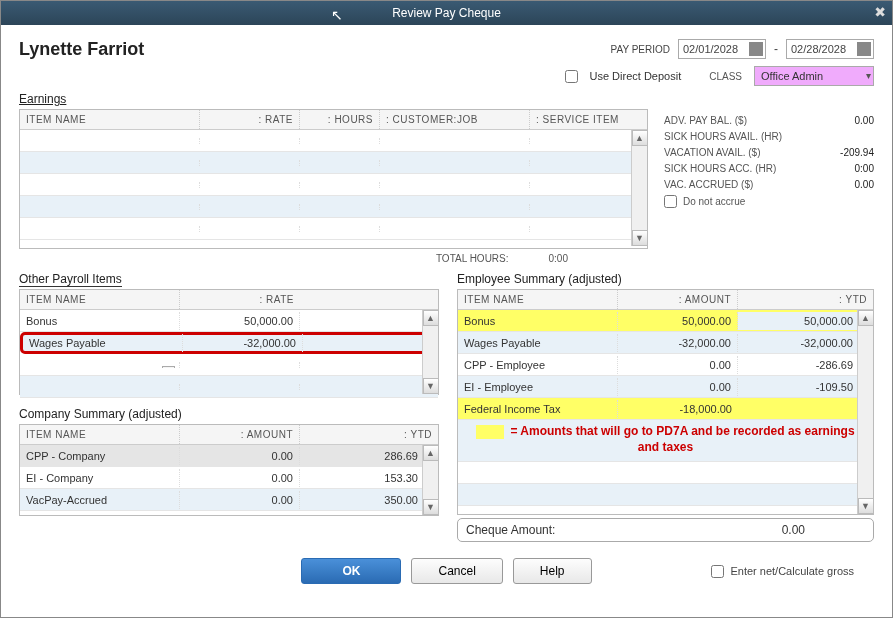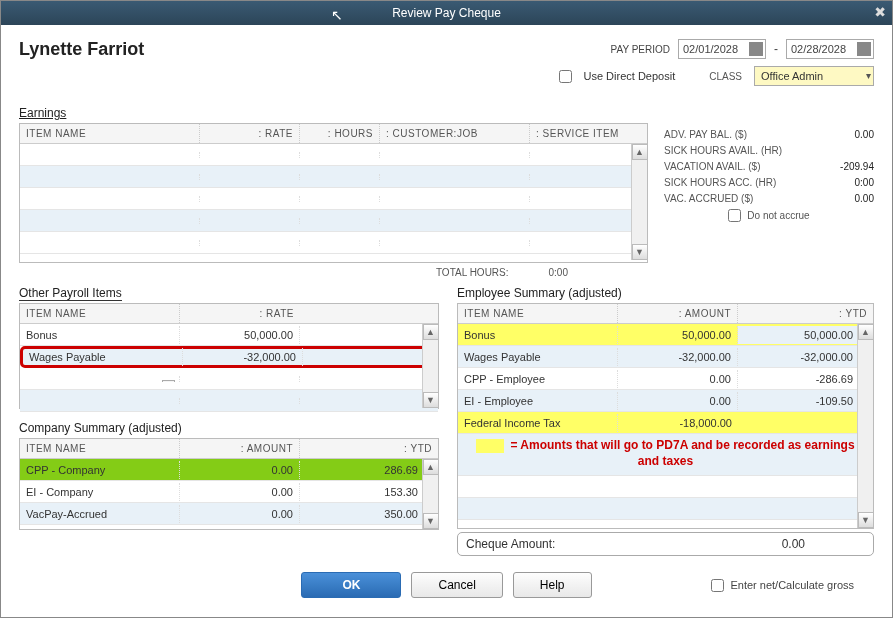--- a/index.html
+++ b/index.html
@@ -10,21 +10,21 @@
 .cursor{position:absolute;left:330px;top:6px;color:#fff;font-size:14px;pointer-events:none}
 .content{padding:14px 18px 12px 18px}
 .emp-name{font-size:18px;font-weight:bold;color:#222}
 .toprow{display:flex;justify-content:space-between;align-items:flex-start}
 .periodrow{display:flex;align-items:center;gap:8px;font-size:10px;color:#444}
 .datebox{width:88px;height:20px;border:1px solid #aaa;background:#fff;display:inline-flex;align-items:center;padding:0 4px;font-size:11px;position:relative}
 .datebox .cal{position:absolute;right:2px;top:2px;width:14px;height:14px;background:#888}
 .sep{font-size:12px}
 .row2{display:flex;justify-content:flex-end;align-items:center;gap:12px;margin-top:6px;font-size:11px}
 .chk{width:13px;height:13px}
-.classsel{width:120px;height:20px;border:1px solid #aaa;display:inline-flex;align-items:center;padding:0 6px;position:relative;background:#fef9c3}
+.classsel{width:120px;height:20px;border:1px solid #aaa;display:inline-flex;align-items:center;padding:0 6px;position:relative;background:#f0abfc}
 .classsel .dd{position:absolute;right:2px;top:3px;font-size:10px;color:#555}
 .section-title{font-size:12px;color:#222;margin-bottom:3px}
 .underline{text-decoration:underline}
 .table{border:1px solid #bbb;position:relative}
 .thead{display:flex;background:#f5f5f5;border-bottom:1px solid #ccc;font-size:10px;color:#555;letter-spacing:.5px}
 .th{padding:4px 6px;border-right:1px dotted #ccc;position:relative}
 .th:last-child{border-right:none}
 .tr{display:flex;border-bottom:1px solid #e5e5e5;height:22px;align-items:center}
 .tr.alt{background:#e8f1f8}
 .td{padding:3px 6px;border-right:1px dotted #ddd;overflow:hidden;white-space:nowrap}
@@ -77,28 +77,28 @@
         <span class="datebox">
             <span>02/28/2028</span>
             <span class="cal"></span>
           </span>
       </div>
     </div>
 
     <div class="row2">
       <input type="checkbox" class="chk" style="">
       <span>Use Direct Deposit</span>
-      <span style="margin-left:22px;font-size:10px;color:#555">CLASS</span>
+      <span style="margin-left:16px;font-size:10px;color:#555">CLASS</span>
       <span class="classsel">
           <span>Office Admin</span>
           <span class="dd">▾</span>
         </span>
     </div>
 
-    <div style="display:flex;gap:16px;margin-top:20px">
+    <div style="display:flex;gap:16px;margin-top:6px">
       <div style="flex:1">
         <div class="section-title"><span class="underline">Earnings</span></div>
         <div class="table" style="height:140px">
           <div class="thead earn-thead">
             <div class="th th1">ITEM NAME</div>
             <div class="th th2" style="text-align:right">: <span>RATE</span></div>
             <div class="th th3" style="text-align:right">: <span>HOURS</span></div>
             <div class="th th4">: <span>CUSTOMER:JOB</span></div>
             <div class="th th5">: <span>SERVICE ITEM</span></div>
           </div>
@@ -165,21 +165,21 @@
             <span class="statval">-209.94</span>
           </div>
         <div class="statrow">
             <span>SICK HOURS ACC. (HR)</span>
             <span class="statval">0:00</span>
           </div>
         <div class="statrow">
             <span>VAC. ACCRUED ($)</span>
             <span class="statval">0.00</span>
           </div>
-        <div class="statrow" style="justify-content:center;gap:6px">
+        <div class="statrow" style="justify-content:flex-start;gap:6px">
             <input type="checkbox" class="chk" style="">
             <span>Do not accrue</span>
           </div>
       </div>
     </div>
 
     <div class="twocol">
       <div class="leftcol">
         <div class="section-title"><span style="border-bottom:1px solid #333">Other Payroll Items</span></div>
         <div class="table" style="height:106px">
@@ -218,21 +218,21 @@
         </div>
 
         <div class="section-title" style="margin-top:12px">Company Summary  (adjusted)</div>
         <div class="table" style="height:92px">
           <div class="thead">
             <div class="th" style="width:160px">ITEM NAME</div>
             <div class="th" style="width:120px;text-align:right">: <span>AMOUNT</span></div>
             <div class="th" style="flex:1;text-align:right">: <span>YTD</span></div>
           </div>
           <div class="bodywrap" style="height:70px">
-            <div class="tr" style="background:#84cc16">
+            <div class="tr" style="background:#e5e5e5">
               <div class="td" style="width:160px">CPP - Company</div>
               <div class="td num" style="width:120px">0.00</div>
               <div class="td num" style="flex:1;padding-right:20px">286.69</div>
             </div>
             <div class="tr">
               <div class="td" style="width:160px">EI - Company</div>
               <div class="td num" style="width:120px">0.00</div>
               <div class="td num" style="flex:1;padding-right:20px">153.30</div>
             </div>
             <div class="tr alt">

